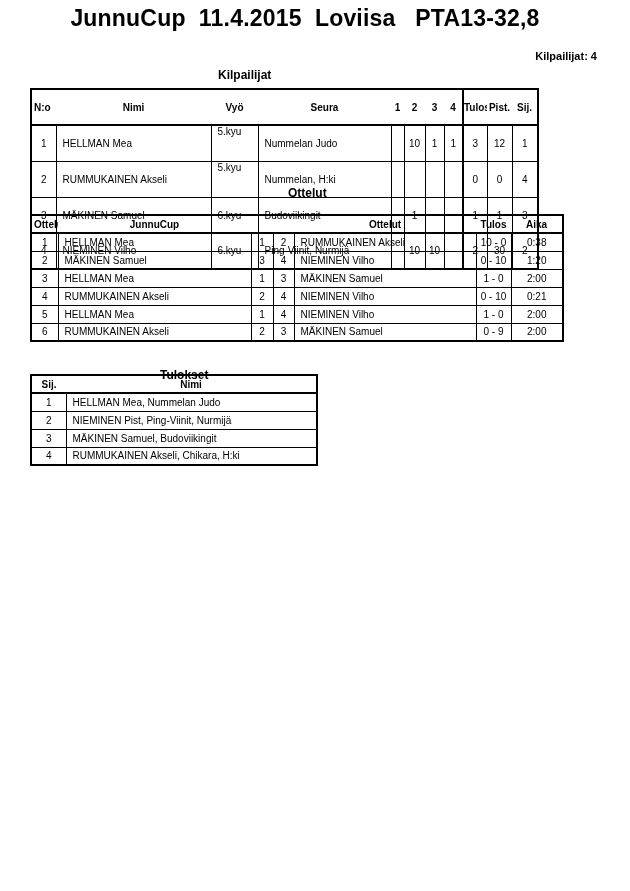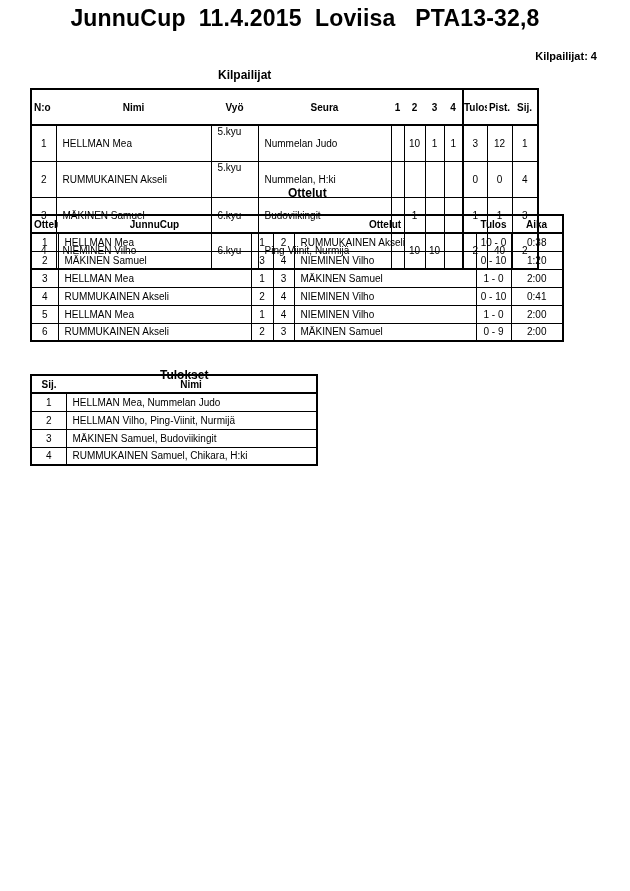--- a/index.html
+++ b/index.html
@@ -123,21 +123,21 @@
     <tr>
       <td>4</td>
       <td class="tl">NIEMINEN Vilho</td>
       <td class="tl belt">6.kyu</td>
       <td class="tl">Ping-Viinit, Nurmijä</td>
       <td></td>
       <td>10</td>
       <td>10</td>
       <td></td>
       <td class="wd">2</td>
-      <td>40</td>
+      <td>30</td>
       <td>2</td>
     </tr>
   </tbody>
 </table>
 
 <div class="sec-label" id="lbl-matches">Ottelut</div>
 
 <table class="tbl" id="t-matches">
   <colgroup>
     <col style="width:27px">
@@ -187,21 +187,21 @@
       <td>1 - 0</td>
       <td>2:00</td>
     </tr>
     <tr>
       <td>4</td>
       <td class="tl">RUMMUKAINEN Akseli</td>
       <td>2</td>
       <td>4</td>
       <td class="tl">NIEMINEN Vilho</td>
       <td>0 - 10</td>
-      <td>0:41</td>
+      <td>0:21</td>
     </tr>
     <tr>
       <td>5</td>
       <td class="tl">HELLMAN Mea</td>
       <td>1</td>
       <td>4</td>
       <td class="tl">NIEMINEN Vilho</td>
       <td>1 - 0</td>
       <td>2:00</td>
     </tr>
@@ -230,24 +230,24 @@
       <th>Nimi</th>
     </tr>
   </thead>
   <tbody>
     <tr>
       <td>1</td>
       <td class="tl">HELLMAN Mea, Nummelan Judo</td>
     </tr>
     <tr>
       <td>2</td>
-      <td class="tl">HELLMAN Vilho, Ping-Viinit, Nurmijä</td>
+      <td class="tl">NIEMINEN Pist, Ping-Viinit, Nurmijä</td>
     </tr>
     <tr>
       <td>3</td>
       <td class="tl">MÄKINEN Samuel, Budoviikingit</td>
     </tr>
     <tr>
       <td>4</td>
-      <td class="tl">RUMMUKAINEN Samuel, Chikara, H:ki</td>
+      <td class="tl">RUMMUKAINEN Akseli, Chikara, H:ki</td>
     </tr>
   </tbody>
 </table>
 
 </body></html>

